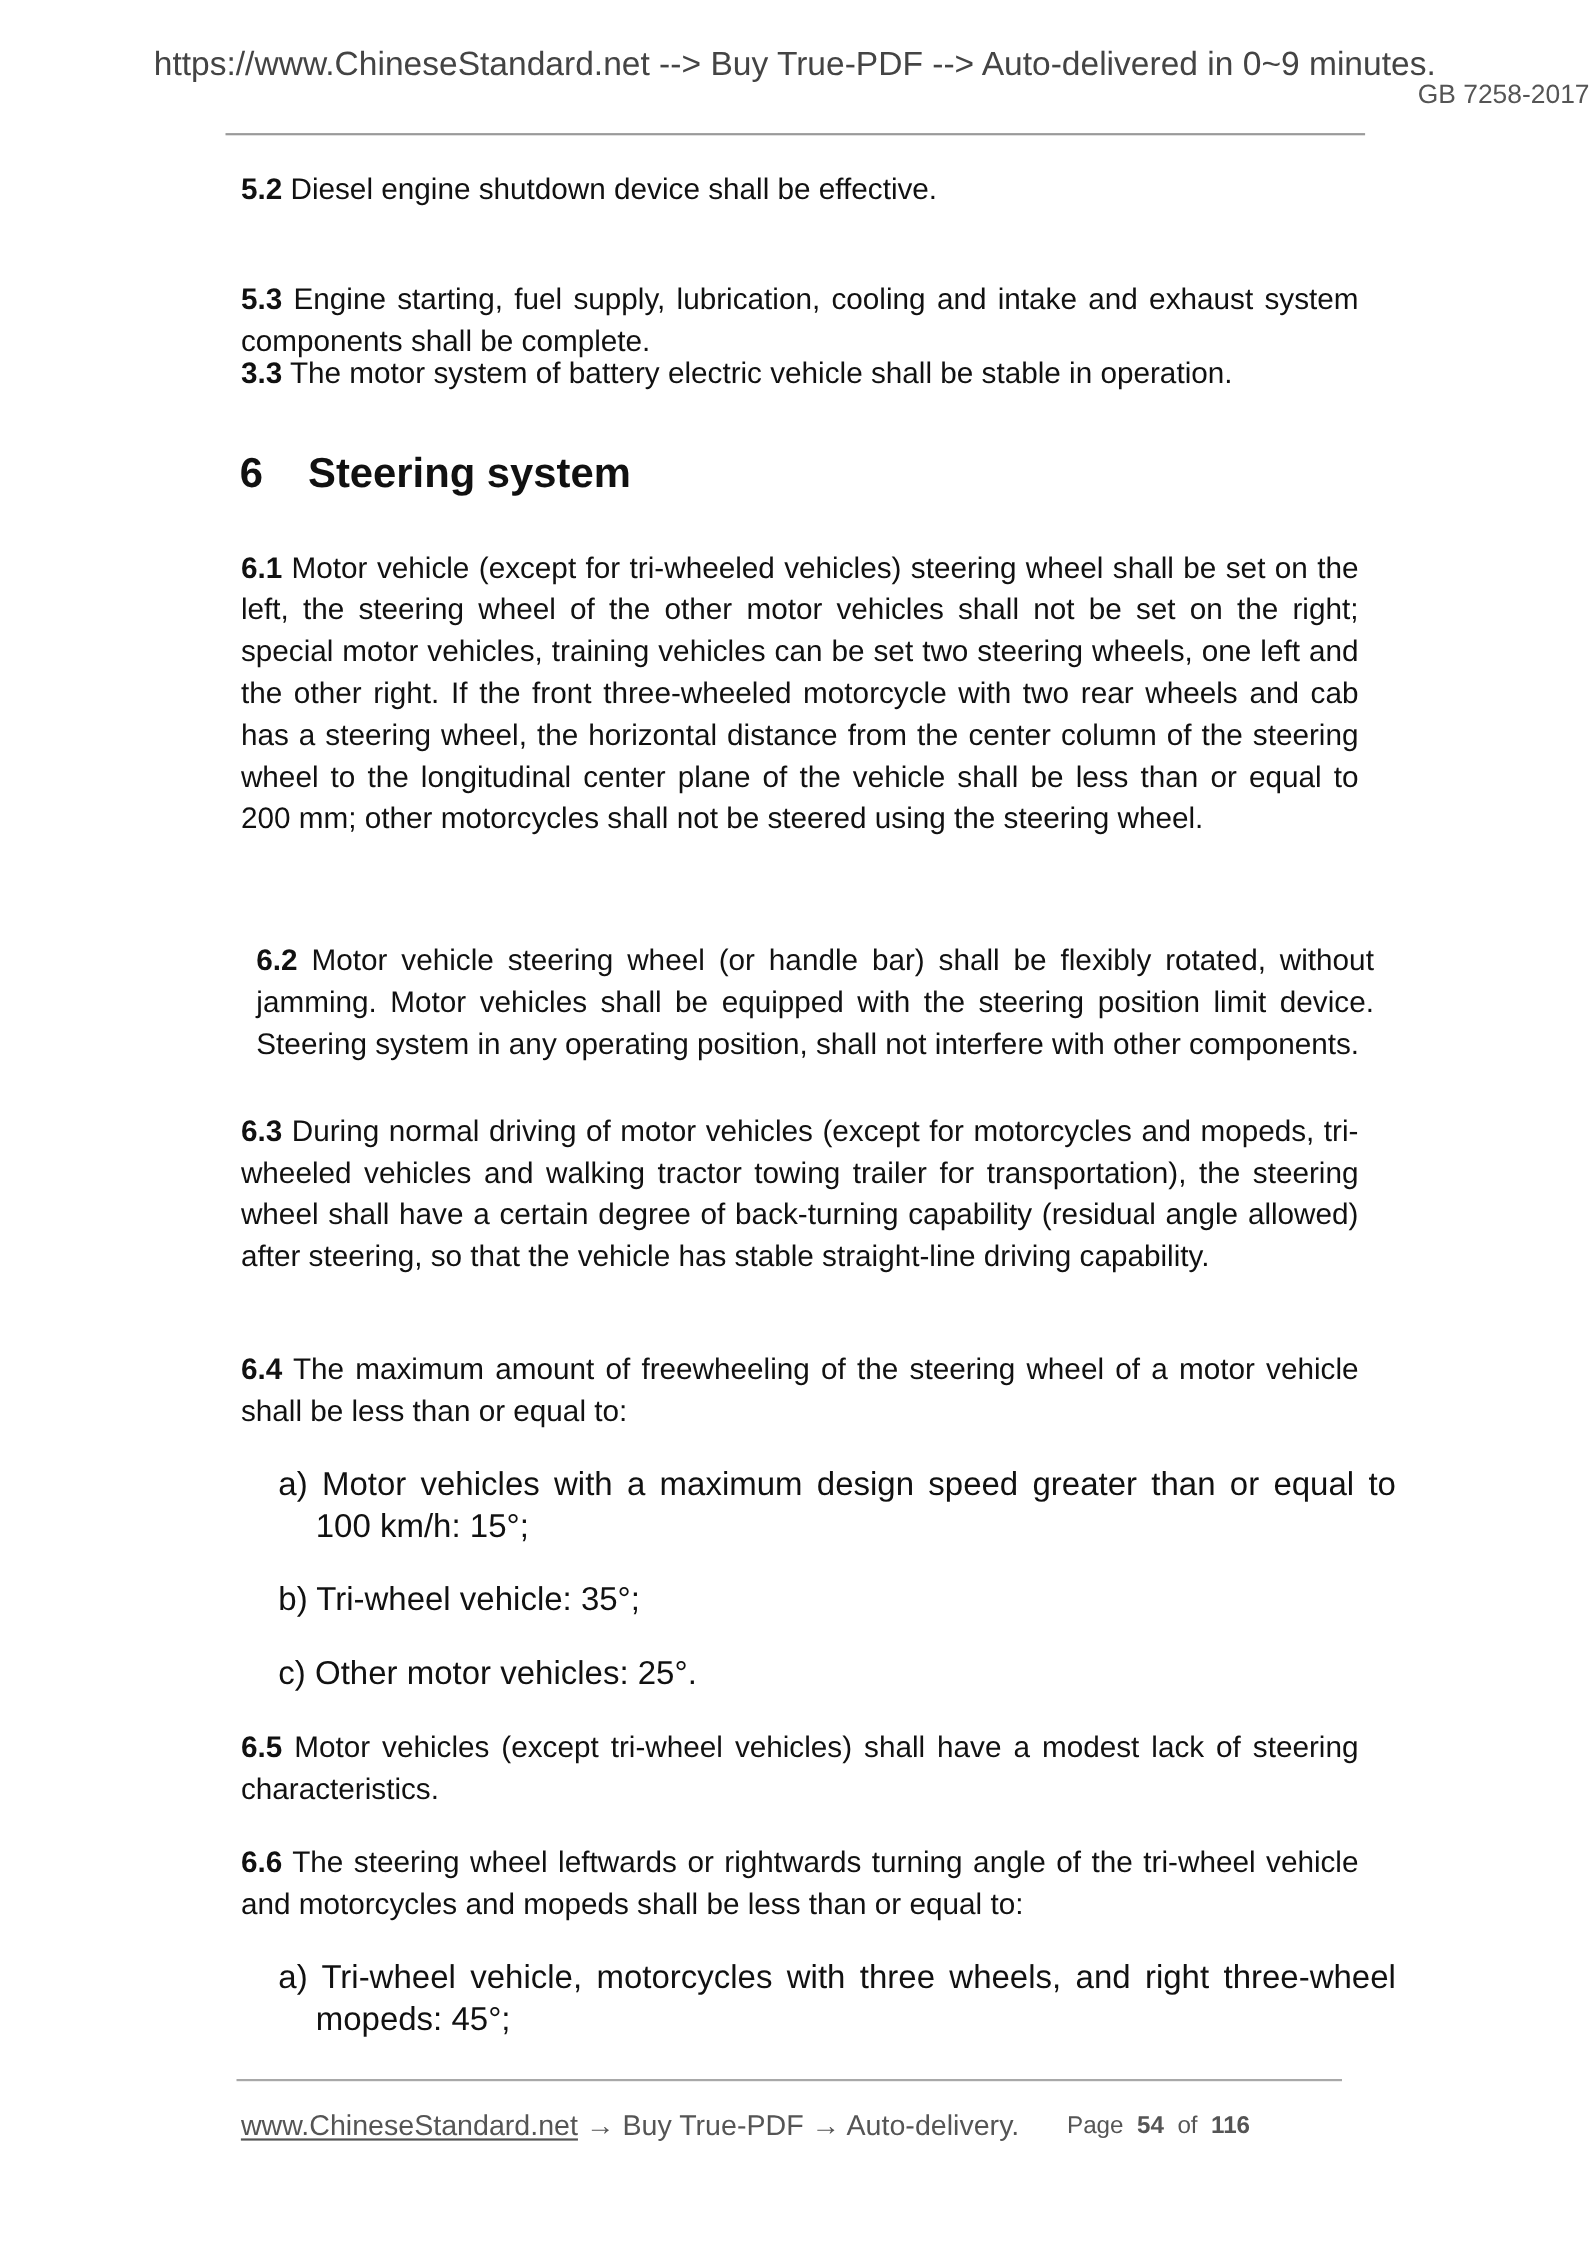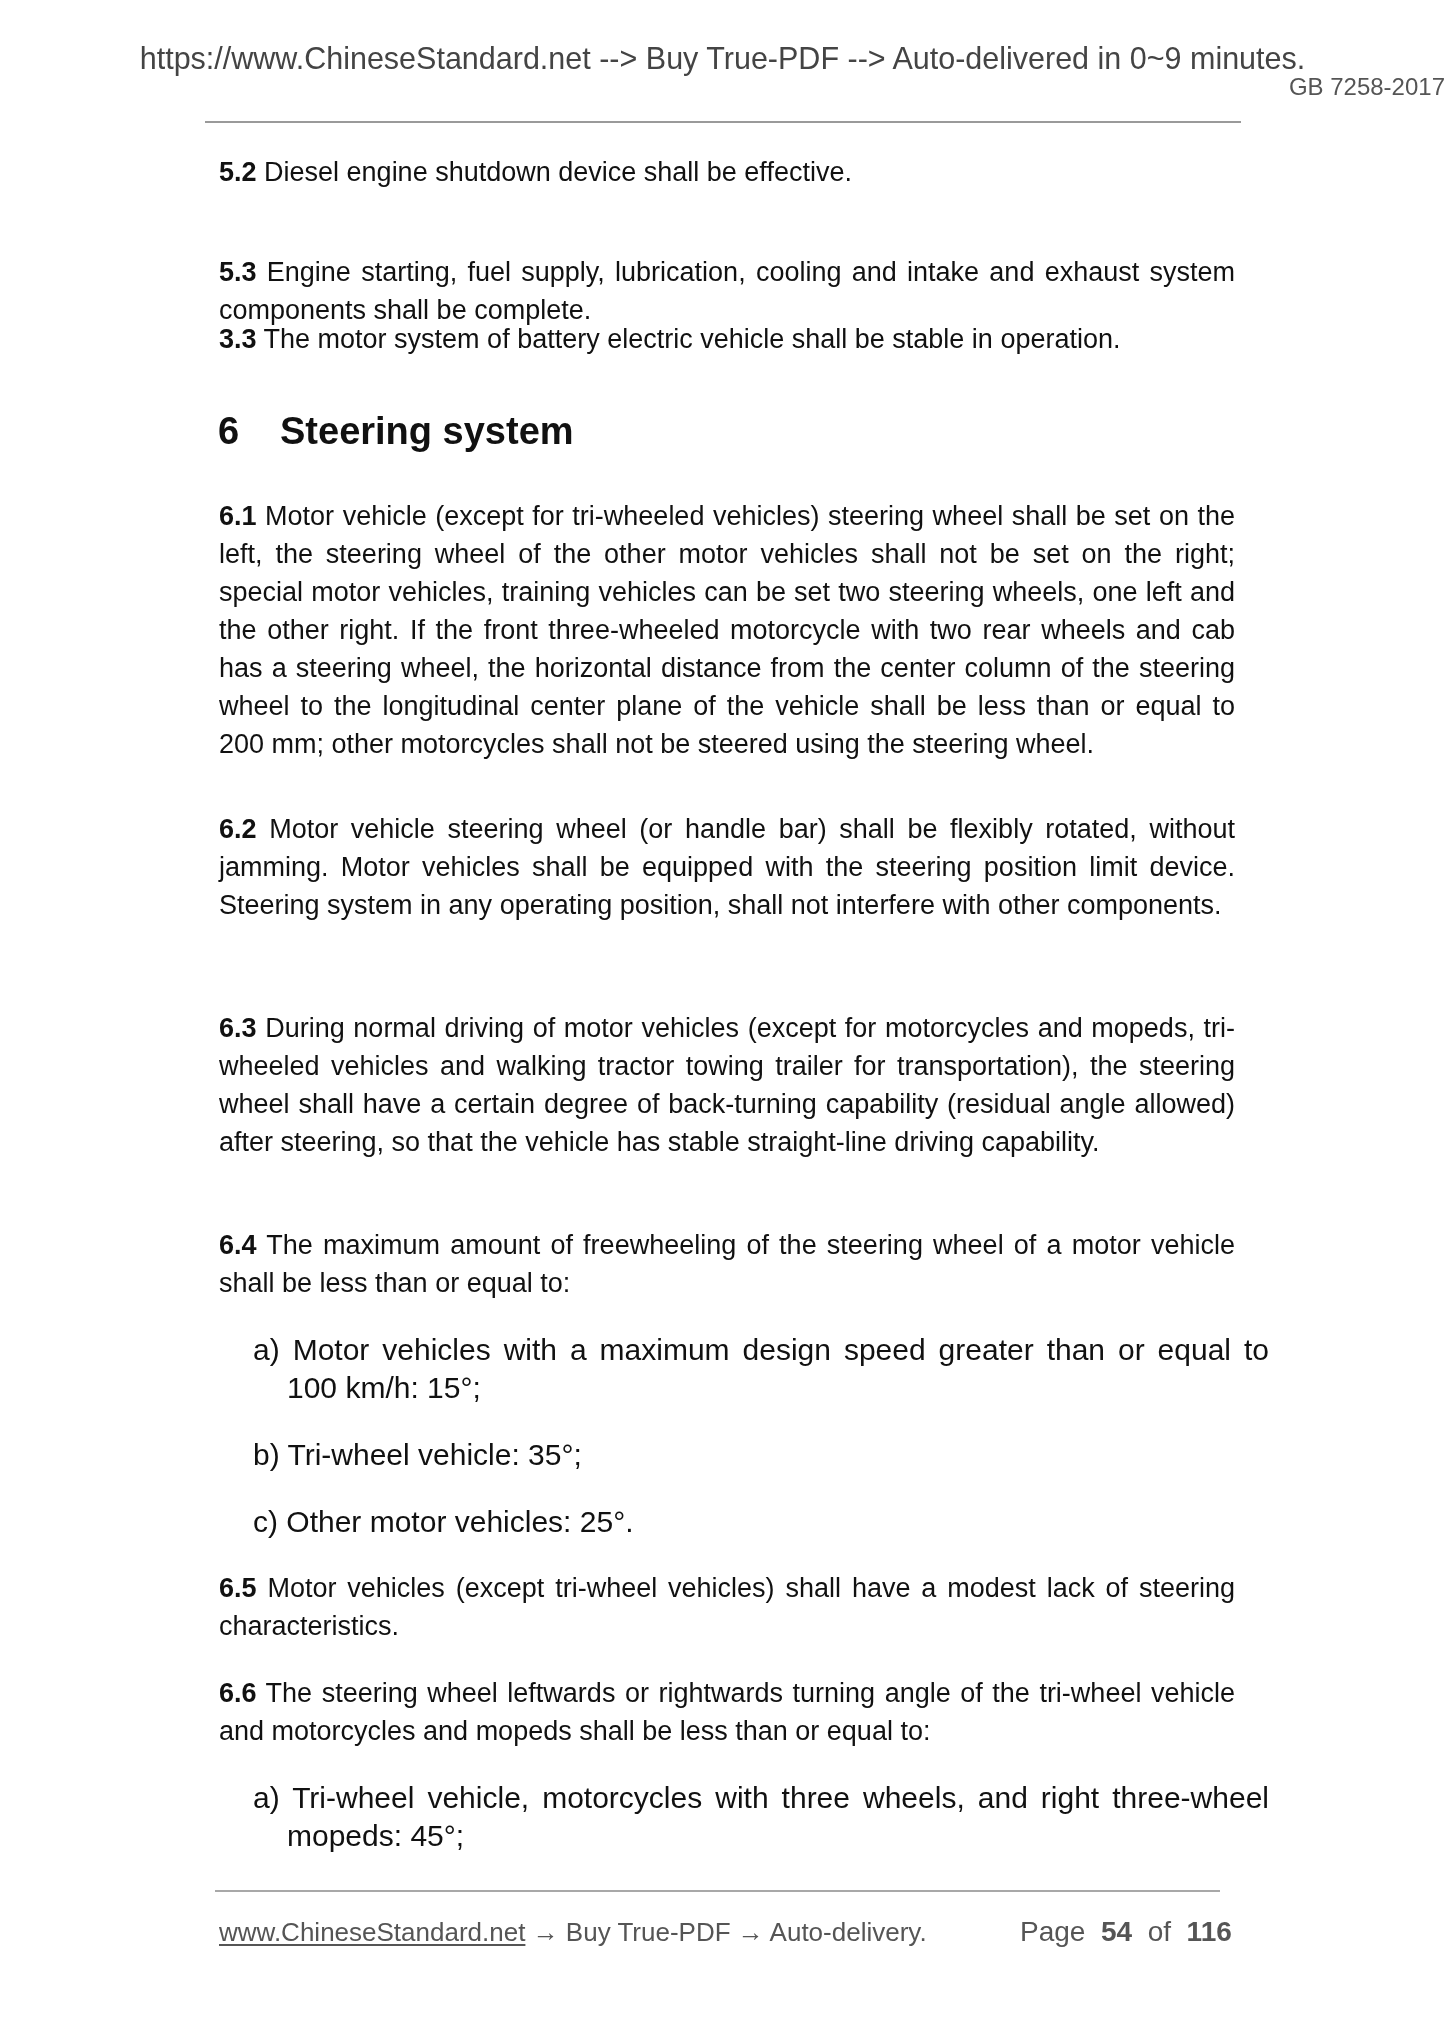--- a/index.html
+++ b/index.html
@@ -12,41 +12,41 @@
     .rule { position: absolute; height: 2px; background: #9a9a9a; }
     .p { position: absolute; left: 219px; width: 1016px; font-size: 27px; line-height: 38px;
          text-align: justify; text-align-last: left; margin: 0; color: #111; }
     .p .num { font-weight: bold; }
     .li { position: absolute; left: 253px; width: 982px; font-size: 30px; line-height: 38px;
           text-align: justify; text-align-last: left; margin: 0; padding-left: 34px; text-indent: -34px; color: #111; }
     .h1 { position: absolute; left: 218px; top: 408px; font-size: 38px; font-weight: bold; line-height: 46px; margin: 0; color: #111; white-space: nowrap; }
     .h1 .hnum { display: inline-block; width: 62px; }
     .footer { position: absolute; left: 219px; top: 1917px; font-size: 26px; line-height: 30px; color: #555; white-space: nowrap; text-align: right; }
     .footer a { color: #555; text-decoration: underline; text-decoration-thickness: 2px; text-underline-offset: 3px; }
-    .pager { position: absolute; left: 1020px; top: 1917px; font-size: 28px; line-height: 30px; color: #555; white-space: nowrap; }
+    .pager { position: absolute; left: 970px; top: 1917px; font-size: 22px; line-height: 30px; color: #555; white-space: nowrap; }
     .pager b { font-weight: bold; }
   </style>
 </head>
 <body>
 
 <div class="hdr-url">https://www.ChineseStandard.net --&gt; Buy True-PDF --&gt; Auto-delivered in 0~9 minutes.</div>
 <div class="hdr-std">GB 7258-2017</div>
 <div class="rule" style="left:205px; top:121px; width:1036px;"></div>
 
 <p class="p" style="top:153px;"><span class="num">5.2</span><span> Diesel engine shutdown device shall be effective.</span></p>
 
 <p class="p" style="top:217px;margin-top:36px;"><span class="num">5.3</span><span> Engine starting, fuel supply, lubrication, cooling and intake and exhaust system components shall be complete.</span></p>
 
 <p class="p" style="top:320px;"><span class="num">3.3</span><span> The motor system of battery electric vehicle shall be stable in operation.</span></p>
 
 <h1 class="h1"><span class="hnum">6</span><span>Steering system</span></h1>
 
 <p class="p" style="top:497px;"><span class="num">6.1</span><span> Motor vehicle (except for tri-wheeled vehicles) steering wheel shall be set on the left, the steering wheel of the other motor vehicles shall not be set on the right; special motor vehicles, training vehicles can be set two steering wheels, one left and the other right. If the front three-wheeled motorcycle with two rear wheels and cab has a steering wheel, the horizontal distance from the center column of the steering wheel to the longitudinal center plane of the vehicle shall be less than or equal to 200 mm; other motorcycles shall not be steered using the steering wheel.</span></p>
 
-<p class="p" style="top:810px;"><span class="num">6.2</span><span> Motor vehicle steering wheel (or handle bar) shall be flexibly rotated, without jamming. Motor vehicles shall be equipped with the steering position limit device. Steering system in any operating position, shall not interfere with other components.</span></p>
+<p class="p" style="top:854px;margin-left:14px;"><span class="num">6.2</span><span> Motor vehicle steering wheel (or handle bar) shall be flexibly rotated, without jamming. Motor vehicles shall be equipped with the steering position limit device. Steering system in any operating position, shall not interfere with other components.</span></p>
 
 <p class="p" style="top:1009px;"><span class="num">6.3</span><span> During normal driving of motor vehicles (except for motorcycles and mopeds, tri-wheeled vehicles and walking tractor towing trailer for transportation), the steering wheel shall have a certain degree of back-turning capability (residual angle allowed) after steering, so that the vehicle has stable straight-line driving capability.</span></p>
 
 <p class="p" style="top:1226px;"><span class="num">6.4</span><span> The maximum amount of freewheeling of the steering wheel of a motor vehicle shall be less than or equal to:</span></p>
 
 <p class="li" style="top:1331px;">a) Motor vehicles with a maximum design speed greater than or equal to 100 km/h: 15°;</p>
 <p class="li" style="top:1436px;">b) Tri-wheel vehicle: 35°;</p>
 <p class="li" style="top:1503px;">c) Other motor vehicles: 25°.</p>
 
 <p class="p" style="top:1569px;"><span class="num">6.5</span><span> Motor vehicles (except tri-wheel vehicles) shall have a modest lack of steering characteristics.</span></p>

